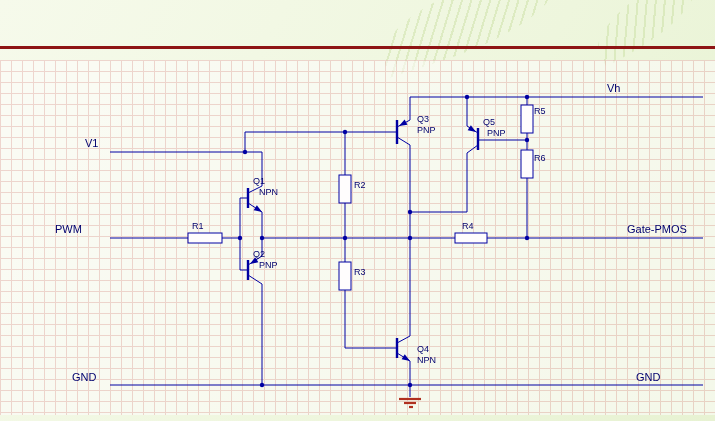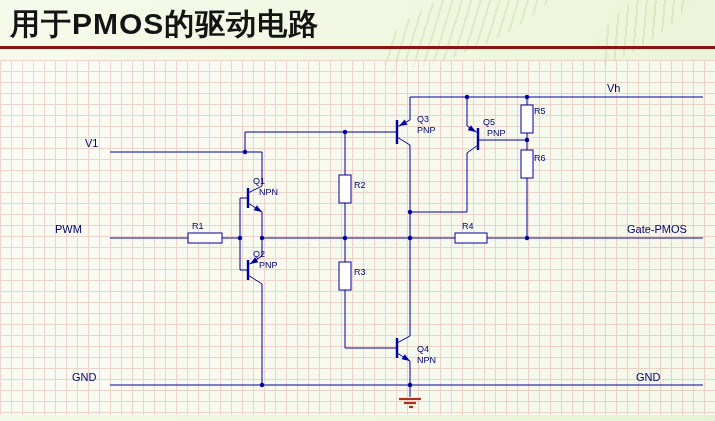--- a/index.html
+++ b/index.html
@@ -36,21 +36,20 @@
   .gndbar{stroke:var(--ground,#b03020);stroke-width:2.2;}
   .plbl{fill:var(--label,#00006e);font-size:11px;font-family:"Liberation Sans",sans-serif;}
   .clbl{fill:var(--label,#00006e);font-size:9px;font-family:"Liberation Sans",sans-serif;}
 </style>
 </head>
 <body>
 
 <div class="slide">
   <div class="deco leaf1"></div>
   <div class="deco leaf2"></div>
-  <div class="title">用于PMOS的驱动电路</div>
   <div class="underline"></div>
   <div class="grid-panel"></div>
 
   <svg width="715" height="421" viewBox="0 0 715 421">
 
     <line class="wire" x1="410" y1="97" x2="703" y2="97"></line>
     <line class="wire" x1="110" y1="152" x2="262" y2="152"></line>
     <line class="wire" x1="110" y1="238" x2="188" y2="238"></line>
     <line class="wire" x1="222" y1="238" x2="240" y2="238"></line>
     <line class="wire" x1="110" y1="385" x2="703" y2="385"></line>

